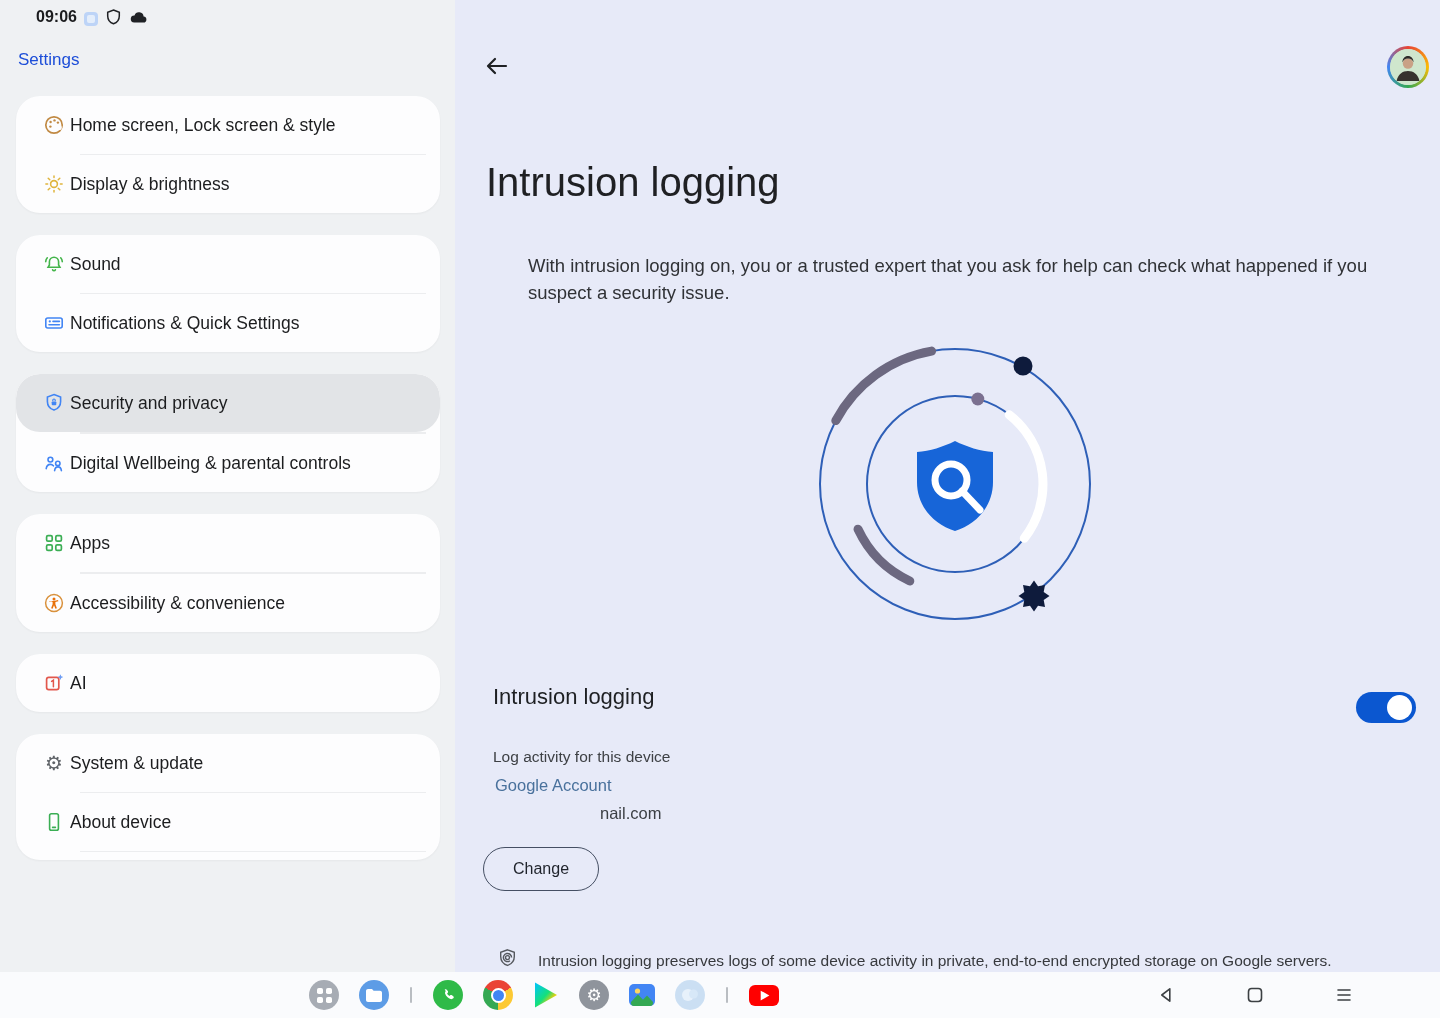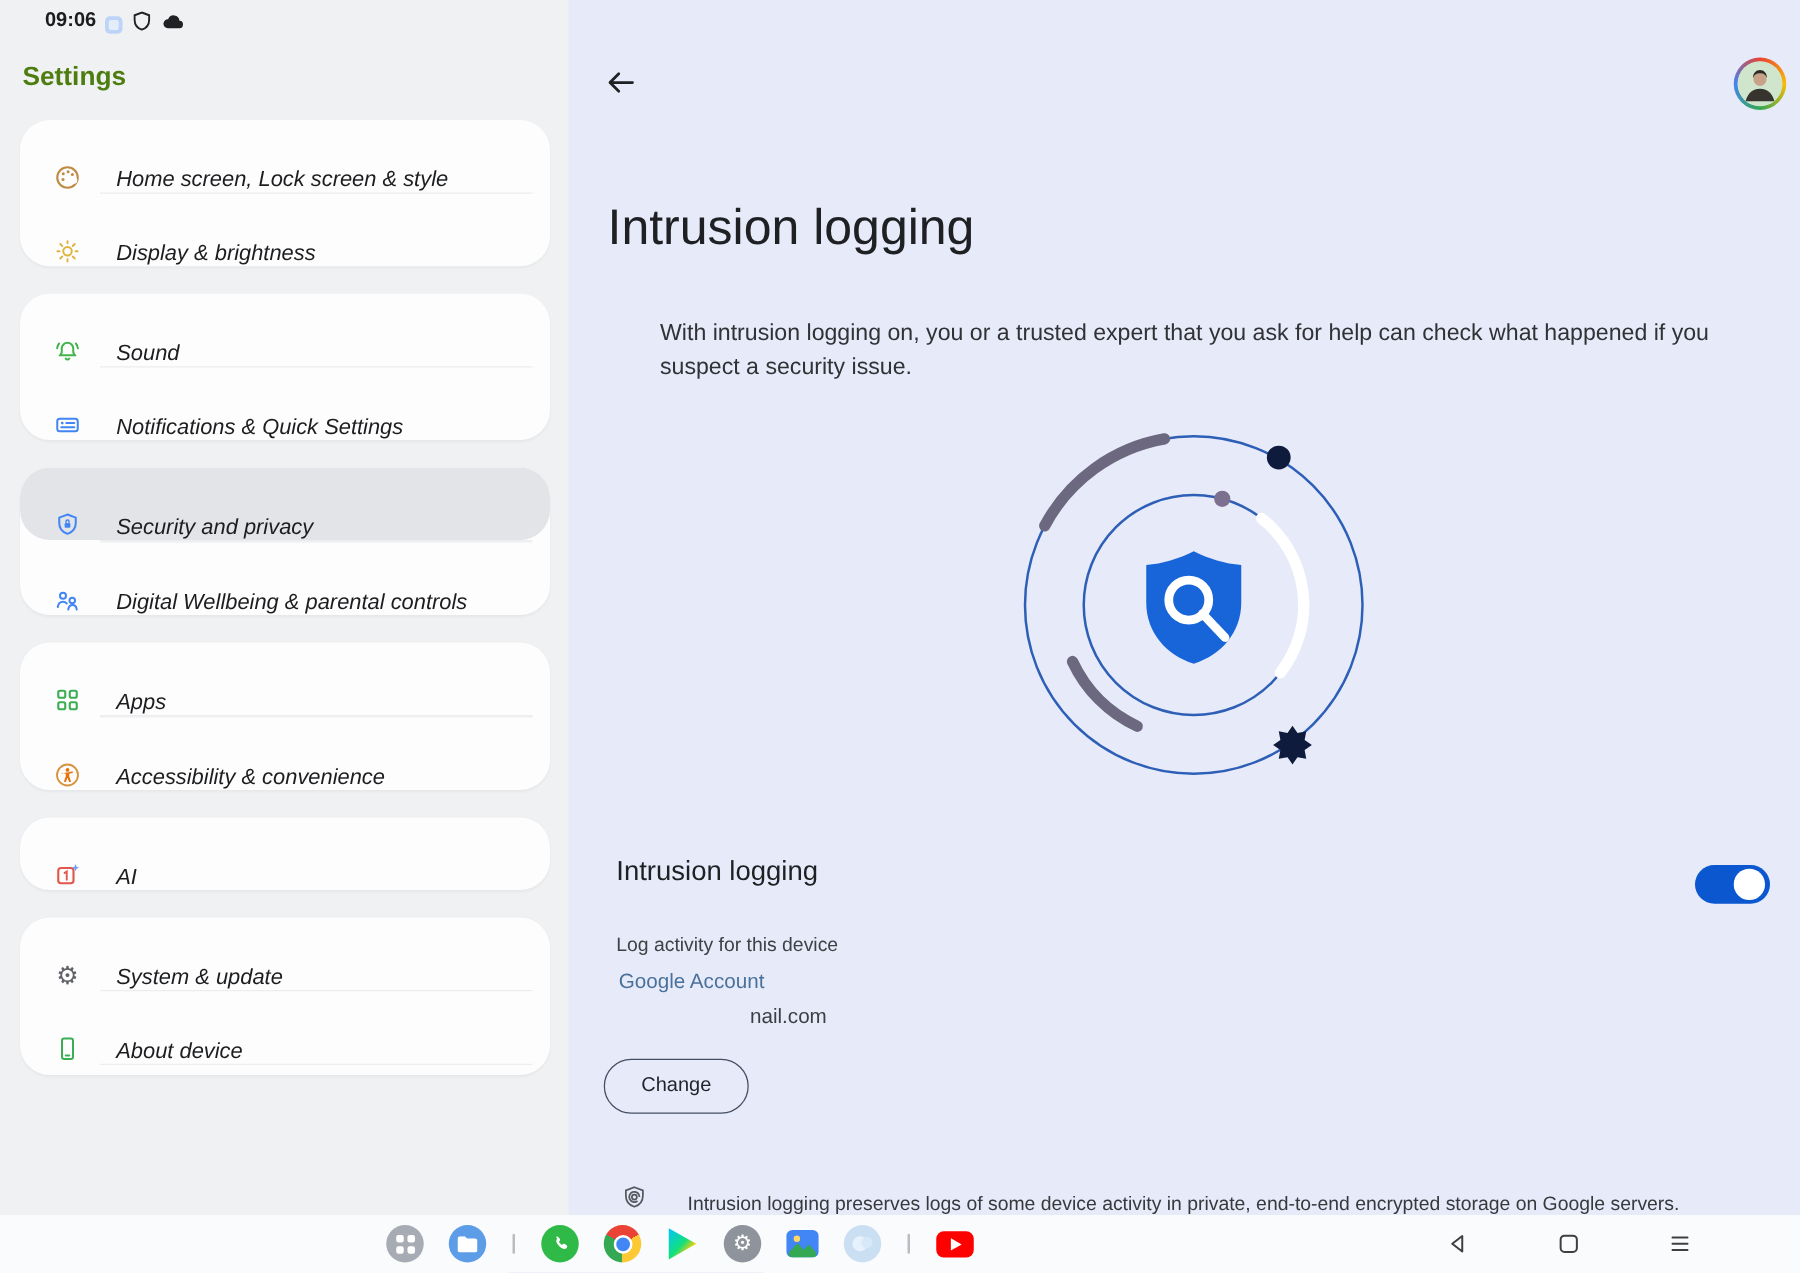--- a/index.html
+++ b/index.html
@@ -16,25 +16,25 @@
   .net .v { font-size:11px; font-weight:700; display:block; }
   .net .u { font-size:7px; font-weight:700; display:block; letter-spacing:0.3px; }
   .batt { position:relative; width:25px; height:13px; }
   .batt .body { position:absolute; left:0; top:0; width:22px; height:13px; border-radius:3.5px; background:#25282D; }
   .batt .gap { position:absolute; left:16px; top:2px; width:3px; height:9px; background:#EDEFF6; border-radius:1px; }
   .batt .nub { position:absolute; right:0; top:3.5px; width:2.5px; height:6px; border-radius:0 2px 2px 0; background:#25282D; }
   .pct { font-size:15px; font-weight:700; color:#1B1C1E; }
   .drag-dots { position:absolute; left:50%; transform:translateX(-50%); top:8px; font-size:14px; letter-spacing:3px; color:#56585F; }
 
   
-  .sidebar-title { position:absolute; left:18px; top:50px; font-size:21px; font-weight:700; color:#4d7c0f; }
+  .sidebar-title { position:absolute; left:18px; top:50px; font-size:17px; font-weight:400; color:#1d4ed8; }
   #sidebar-groups { position:absolute; left:16px; top:96px; width:424px; display:flex; flex-direction:column; gap:22px; z-index:1; }
   .card { background:#FDFDFE; border-radius:24px; overflow:hidden; box-shadow:0 1px 2px rgba(60,64,67,0.05); }
   .card:last-child { min-height:126px; }
-  .row { height:58px; display:flex; align-items:flex-end; padding-left:26px; gap:27px; cursor:pointer;font-style:italic; }
+  .row { height:58px; display:flex; align-items:center; padding-left:26px; gap:4px; cursor:pointer; }
   .row.selected { background:#E2E4E7; border-radius:24px; }
   .row .ic { width:24px; height:24px; display:flex; align-items:center; justify-content:center; flex:none; }
   .row .lbl { font-size:17.5px; color:#1C1D1F; }
   .sep { height:1px; background:#ECEDEF; margin:0 14px 0 64px; }
 
   
   #main { position:absolute; left:455px; top:0; width:985px; height:1018px; background:#E7EAF8; }
   .back-btn { position:absolute; left:25px; top:52px; width:32px; height:30px; cursor:pointer; }
   .avatar { position:absolute; top:46px; right:11px; width:42px; height:42px; border-radius:50%;
             background:conic-gradient(#E94335,#FBBC04,#34A853,#4285F4,#E94335);
@@ -45,21 +45,21 @@
   .illus { position:absolute; left:350px; top:334px; width:300px; height:300px; }
   .trow-title { position:absolute; left:38px; top:684px; font-size:22px; color:#1E2023; }
   .trow-sub { position:absolute; left:38px; top:748px; font-size:15.5px; color:#3E4145; }
   .toggle { position:absolute; top:692px; right:24px; width:60px; height:31px; border-radius:16px; background:#0B57D0; cursor:pointer; }
   .toggle .knob { position:absolute; top:3px; right:4px; width:25px; height:25px; border-radius:50%; background:#FFFFFF; }
   .acct-label { position:absolute; left:40px; top:776px; font-size:16.5px; color:#49719C; cursor:pointer; }
   .acct-email { position:absolute; left:145px; top:804px; font-size:16.5px; color:#3C4045; }
   .change-btn { position:absolute; left:28px; top:847px; height:44px; padding:0 29px; border:1.5px solid #454F63; border-radius:23px;
                 background:transparent; font-family:"Liberation Sans",sans-serif; font-size:16px; color:#1F232B;
                 display:flex; align-items:center; cursor:pointer; }
-  .footnote { position:absolute; left:42px; top:948px; display:flex; align-items:flex-end; gap:32px; width:900px; }
+  .footnote { position:absolute; left:42px; top:948px; display:flex; align-items:center; gap:20px; width:900px; }
   .footnote .txt { font-size:15.5px; color:#37393D; line-height:21px; }
 
   
   #dock { position:absolute; left:0; bottom:0; width:1440px; height:46px; background:rgba(251,252,253,0.93); z-index:5; }
   #dock-left { position:absolute; left:309px; top:0; height:46px; display:flex; align-items:center; gap:20px; }
   .dock-circle { width:30px; height:30px; border-radius:50%; display:inline-flex; align-items:center; justify-content:center; }
   .dock-sep { width:2px; height:16px; background:#B9BDC2; border-radius:1px; margin:0 1px; }
   .g4 { display:grid; grid-template-columns:6px 6px; gap:3px; }
   .g4 i { width:6px; height:6px; background:#FFFFFF; border-radius:1.8px; }
   .chrome { width:30px; height:30px; border-radius:50%; position:relative; display:inline-block;

